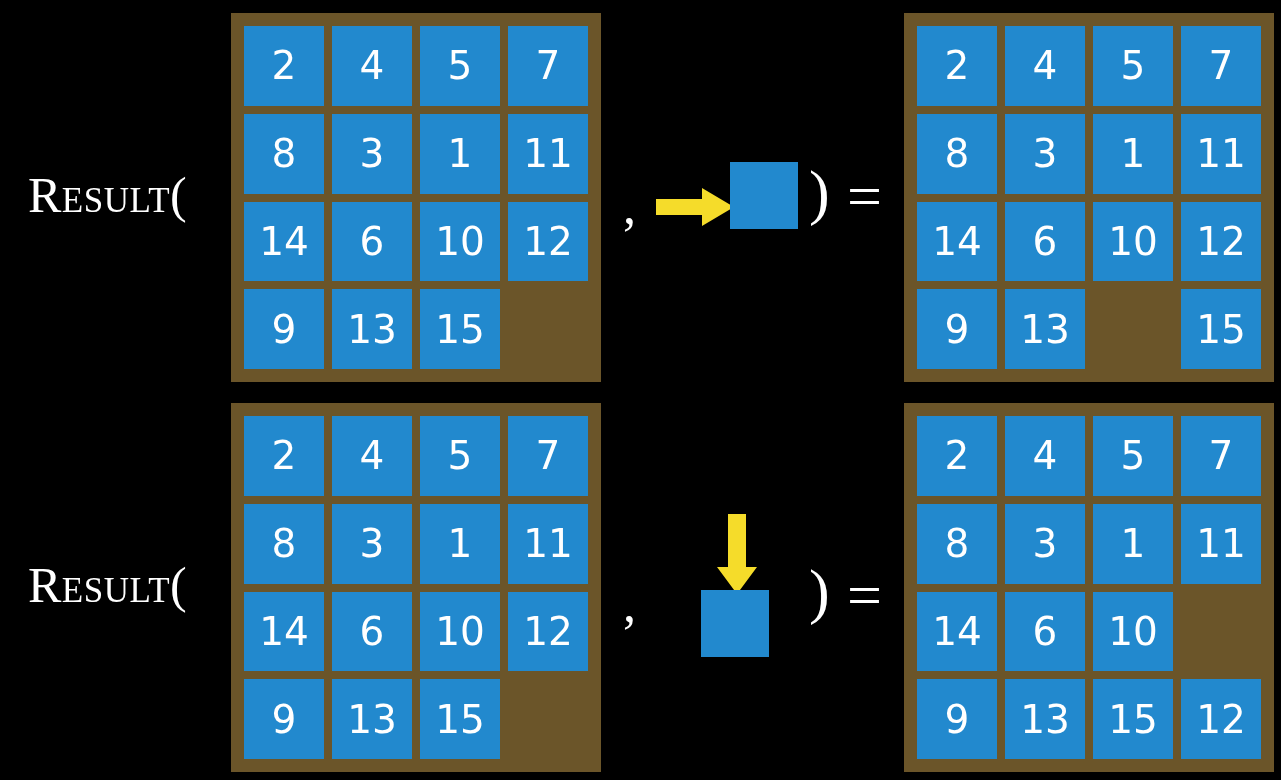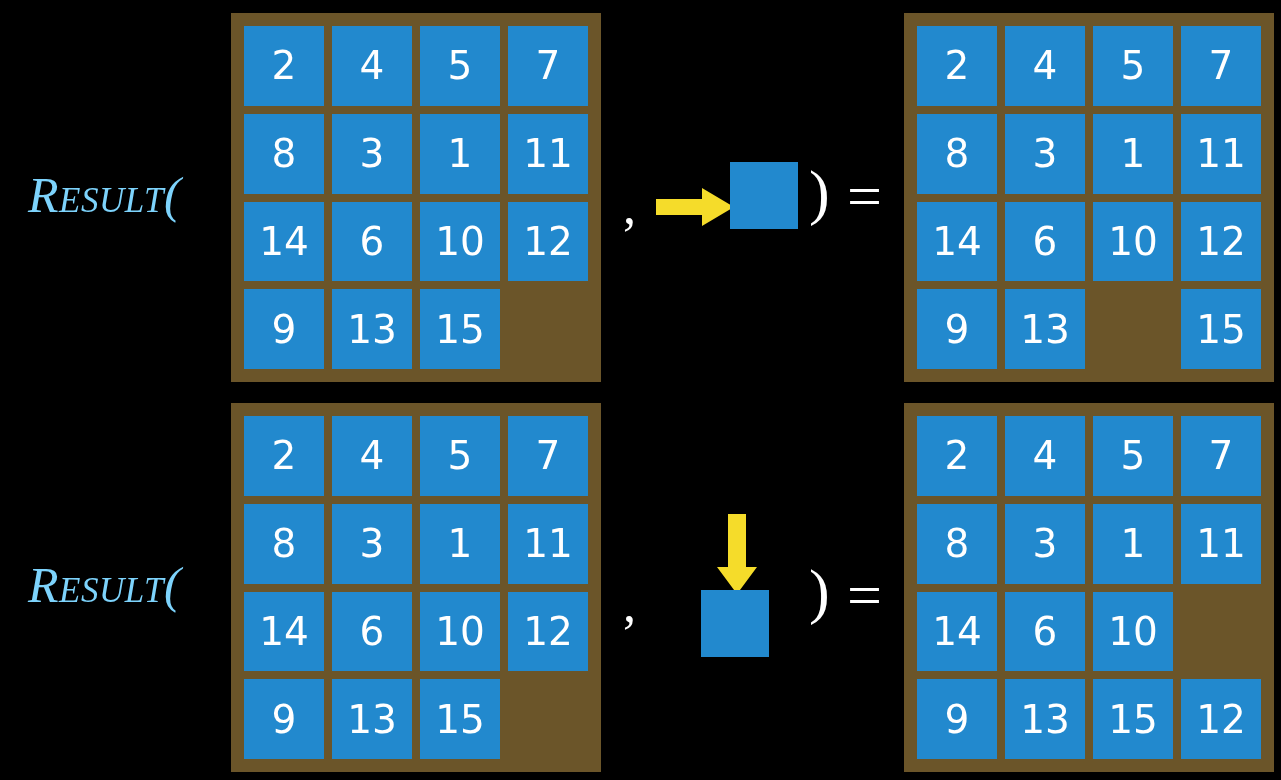--- a/index.html
+++ b/index.html
@@ -31,28 +31,27 @@
   }
   .eq-row.row1 { top: 0px; }
   .eq-row.row2 { top: 390px; }
 
   
   .result-label {
     position: absolute;
     left: 28px;
     top: 50%;
     transform: translateY(-50%);
-    color: #7dd3fc;
+    color: #ffffff;
     font-family: "Liberation Serif", serif;
     font-size: 50px;
     font-variant: small-caps;
     letter-spacing: 0.5px;
     white-space: nowrap;
     line-height: 1;
-    font-style: italic;
   }
 
   
   .board {
     position: absolute;
     width: 370px;
     height: 369px;
     background: #6b5529;
     box-sizing: border-box;
     padding: 13px;

